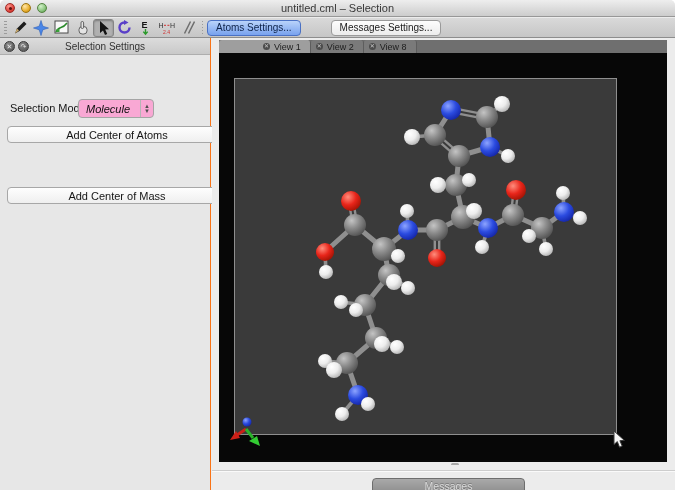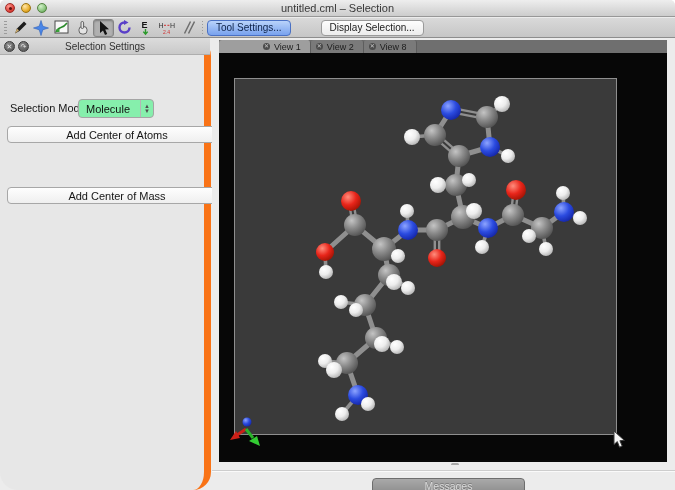--- a/index.html
+++ b/index.html
@@ -34,30 +34,30 @@
   .tool{width:21px;height:18px;display:inline-flex;align-items:center;justify-content:center;}
   .tool.active{background:#b0b0b0;border:1px solid #868686;border-radius:3px;
     box-shadow:inset 0 1px 2px rgba(0,0,0,.3);}
   .tb-sep{width:4px;height:14px;margin:0 3px 0 2px;
     background-image:repeating-linear-gradient(#9b9b9b 0 1px,transparent 1px 3px);background-size:1px 100%;background-repeat:no-repeat;background-position:center;}
   .tb-btn{height:16px;border-radius:4px;font-size:10px;padding:0 8px;
     display:inline-flex;align-items:center;color:#1c1c1c;
     background:linear-gradient(#fdfdfd,#ececec);border:1px solid #9a9a9a;}
   .tb-btn.primary{background:linear-gradient(#b9d3fa,#78a2ee);border:1px solid #4a71c4;color:#0d2248;margin-right:30px;}
   
-  .sidebar{position:absolute;left:0;top:38px;width:211px;bottom:0;background:#e7e7e7;border-right:7px solid #f97316;border-radius:18px;}
+  .sidebar{position:absolute;left:0;top:38px;width:211px;bottom:0;background:#e7e7e7;border-right:1px solid #f97316;}
   .panel-header{position:absolute;left:0;top:0;width:210px;height:17px;
     background:linear-gradient(#dcdcdc,#c9c9c9);border-bottom:1px solid #aeaeae;}
   .ph-btn{position:absolute;top:3px;width:11px;height:11px;border-radius:50%;
     background:radial-gradient(circle at 35% 30%,#8b8b8b,#4f4f4f);border:1px solid #3c3c3c;
     color:#e6e6e6;font-size:7px;line-height:10px;text-align:center;}
   .panel-title{position:absolute;left:0;right:0;top:3px;text-align:center;font-size:10px;color:#333;}
   .sm-row{position:absolute;left:10px;top:64px;font-size:11px;color:#161616;}
-  .dropdown{position:absolute;left:78px;top:61px;width:76px;height:19px;background:#86efac;
-    border:1px solid #a5a5a5;border-radius:4px;display:flex;align-items:center;}
+  .dropdown{position:absolute;left:78px;top:61px;width:76px;height:19px;background:#f9a8d4;
+    border:1px solid #a5a5a5;border-radius:4px;display:flex;align-items:center;font-style:italic;}
   .dd-value{flex:1;font-size:11px;color:#111;padding-left:7px;}
   .dd-stepper{width:13px;height:100%;border-left:1px solid #b5b5b5;display:flex;flex-direction:column;
     align-items:center;justify-content:center;color:#4e4e4e;}
   .dd-stepper span{font-size:6px;line-height:5px;}
   .side-btn{position:absolute;left:7px;width:220px;height:17px;border:1px solid #a7a7a7;border-radius:4px;
     background:linear-gradient(#fefefe,#efefef);font-size:11px;color:#151515;
     display:flex;align-items:center;justify-content:center;}
   
   .main{position:absolute;left:212px;top:38px;right:0;bottom:0;background:#ececec;}
   .tabbar{position:absolute;left:7px;top:2px;width:448px;height:13px;background:#6f6f6f;
@@ -150,22 +150,22 @@
             <text x="5" y="13.5" font-size="5" fill="#d03030" font-family="Liberation Sans,sans-serif">2.4</text>
           </svg>
         </span>
         <span class="tool">
           <svg width="14" height="15" viewBox="0 0 14 15">
             <path d="M3.5 13.5 L9.5 1.5 M7.5 13.5 L13.5 1.5" stroke="#6e6e6e" stroke-width="1.5"></path>
           </svg>
         </span>
       </span>
     <span class="tb-sep"></span>
-    <button class="tb-btn primary">Tool Settings...</button>
-    <button class="tb-btn">Display Selection...</button>
+    <button class="tb-btn primary">Atoms Settings...</button>
+    <button class="tb-btn">Messages Settings...</button>
   </div>
 
   <div class="sidebar">
     <div class="panel-header">
       <span class="ph-btn" style="left:4px;">✕</span>
       <span class="ph-btn" style="left:18px;">↷</span>
       <span class="panel-title">Selection Settings</span>
     </div>
     <div class="sm-row">Selection Mode:</div>
     <div class="dropdown">

